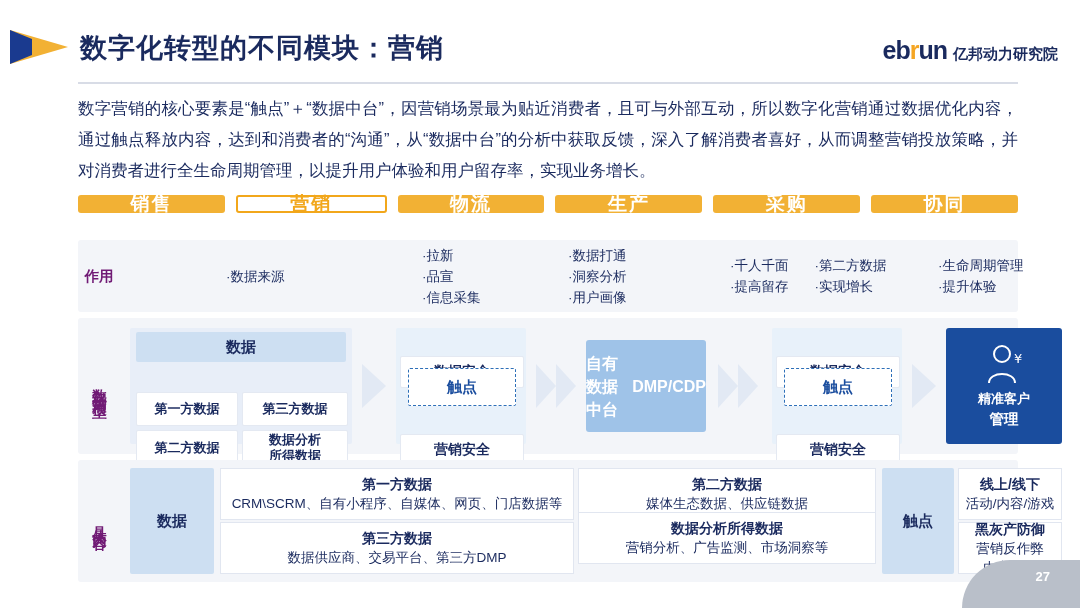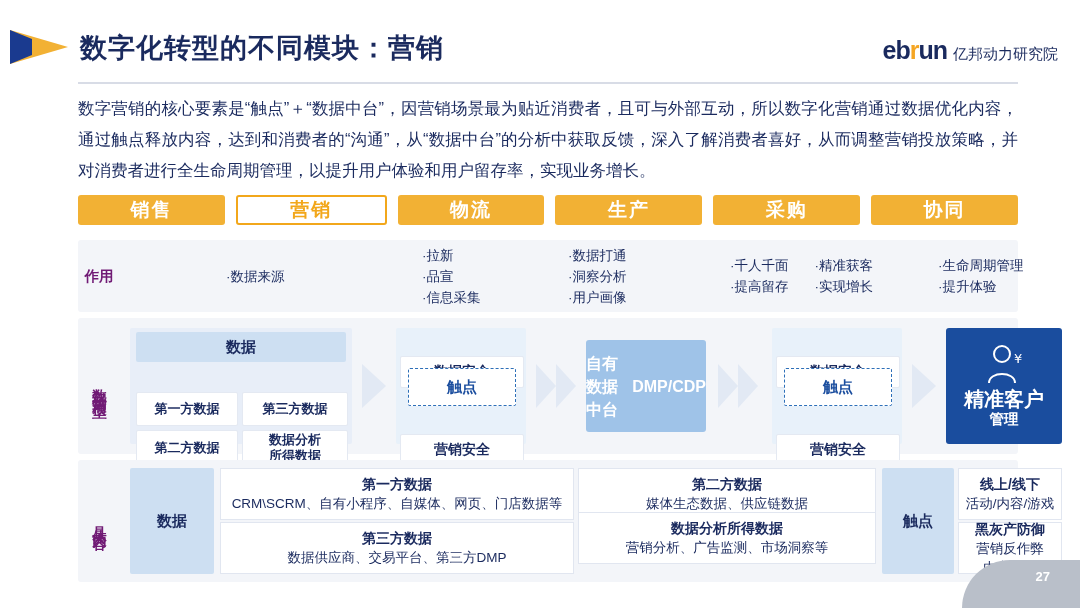--- a/index.html
+++ b/index.html
@@ -14,33 +14,33 @@
   
   .header{position:absolute;left:0;top:0;width:1080px;height:88px;}
   .arrow{position:absolute;left:8px;top:28px;width:62px;height:38px;}
   .title{
     position:absolute;left:80px;top:30px;
     font-size:27px;font-weight:bold;color:#1a2a5e;letter-spacing:1px;
   }
   .logo{position:absolute;right:22px;top:36px;display:flex;align-items:baseline;gap:6px;}
   .logo-main{font-size:25px;font-weight:bold;color:#1a2a5e;letter-spacing:-1px;}
   .logo-main .o{color:#f5a623;}
-  .logo-sub{font-size:15px;color:#1a2a5e;font-weight:normal;text-align:right;}
+  .logo-sub{font-size:15px;color:#1a2a5e;font-weight:bold;text-align:right;}
   .header-rule{position:absolute;left:78px;top:82px;width:940px;height:2px;background:#d8dce6;}
 
   
   .intro{
     position:absolute;left:78px;top:93px;width:940px;
     font-size:16.5px;line-height:31px;color:#1a2a5e;text-align:justify;
   }
 
   
   .tabs{position:absolute;left:78px;top:195px;width:940px;height:34px;display:flex;gap:11px;}
   .tab{
-    flex:1;height:30px;border-radius:3px;
+    flex:1;height:18px;border-radius:3px;
     display:flex;align-items:center;justify-content:center;
     font-size:19px;font-weight:bold;color:#ffffff;background:#f2b134;letter-spacing:2px;
   }
   .tab.active{background:#ffffff;color:#f2a71b;border:2.5px solid #f2a71b;box-sizing:border-box;}
 
   
   .row{position:absolute;left:78px;background:#f3f5f9;border-radius:3px;}
   .rowlabel{
     position:absolute;left:0;top:0;width:42px;height:100%;
     display:flex;align-items:center;justify-content:center;
@@ -111,21 +111,21 @@
       <div>·信息采集</div>
     </div>
     <div class="r1cell" style="left:448px;">
       <div>·数据打通</div>
       <div>·洞察分析</div>
       <div>·用户画像</div>
     </div>
     <div class="r1cell" style="left:610px;">
       <div class="r1inline">
         <span>·千人千面</span>
-        <span>·精准获客</span>
+        <span>·第二方数据</span>
       </div>
       <div class="r1inline">
         <span>·提高留存</span>
         <span>·实现增长</span>
       </div>
     </div>
     <div class="r1cell" style="left:818px;">
       <div>·生命周期管理</div>
       <div>·提升体验</div>
     </div>
@@ -188,21 +188,21 @@
     <svg class="chev" style="left:790px;top:44px;" width="30" height="48" viewBox="0 0 30 48">
       <path d="M2 2 L26 24 L2 46 Z" fill="#e2e9f4"></path>
     </svg>
 
     <div class="navy-box" style="position:absolute;left:826px;top:10px;width:116px;height:116px;">
       <svg width="40" height="42" viewBox="0 0 40 42">
         <circle cx="18" cy="11" r="8" fill="none" stroke="#ffffff" stroke-width="2"></circle>
         <path d="M5 40 C5 28 31 28 31 40" fill="none" stroke="#ffffff" stroke-width="2"></path>
         <text x="30" y="20" font-size="13" fill="#ffffff" font-family="DejaVu Sans, sans-serif">¥</text>
       </svg>
-      <div style="font-size:20px;font-weight:bold;line-height:20px;margin-top:4px;">精准客户</div>
+      <div style="font-size:13px;font-weight:bold;line-height:20px;margin-top:4px;">精准客户</div>
       <div style="font-size:14.5px;font-weight:bold;line-height:20px;">管理</div>
     </div>
   </div>
 </div>
 
 <div class="row r3" id="row3">
   <div class="rowlabel">
     <span style="writing-mode:vertical-rl;letter-spacing:3px;">具体内容</span>
   </div>
   <div class="rowbody">

